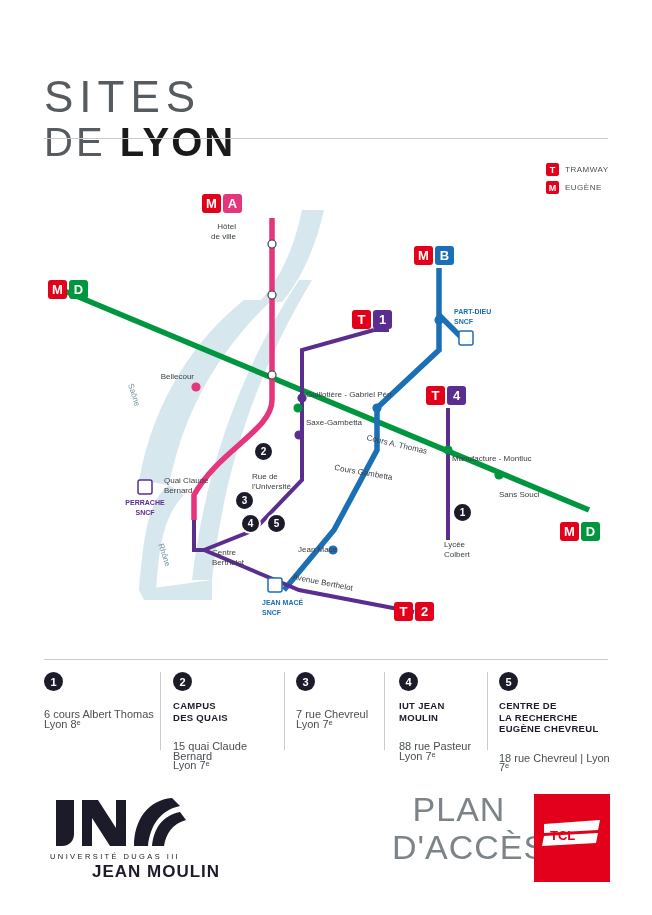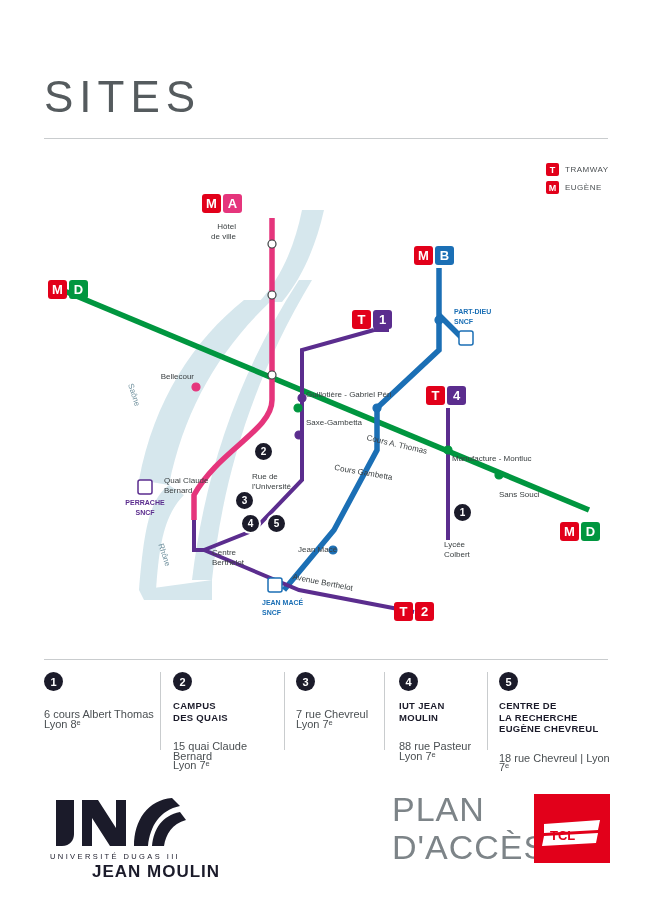--- a/index.html
+++ b/index.html
@@ -75,33 +75,34 @@
   .site .saddr{font-size:11px;color:#4a4f52;line-height:9.5px;margin-top:19px;}
   .vsep{position:absolute;top:0;width:1px;height:78px;background:#c9ccce;}
 
   
   .footer{position:absolute;left:0;top:780px;width:652px;height:135px;}
   .logo-uni{position:absolute;left:48px;top:10px;width:190px;}
   .uni-mark{position:absolute;left:0;top:0;}
   .uni-sub{position:absolute;left:2px;top:62px;font-size:7.5px;letter-spacing:2.4px;color:#1b1b2a;}
   .uni-name{position:absolute;left:44px;top:72px;font-size:17px;font-weight:700;letter-spacing:1px;color:#1b1b2a;}
 
-  .plan{position:absolute;left:392px;top:10px;text-align:left;width:134px;}
+  .plan{position:absolute;left:392px;top:10px;text-align:center;width:134px;}
   .plan div{font-size:34px;color:#7d8488;font-weight:300;letter-spacing:1px;line-height:38px;}
 
-  .tcl{position:absolute;left:534px;top:14px;width:76px;height:69px;background:#e2001a;text-align:center;}
+  .tcl{position:absolute;left:534px;top:14px;width:76px;height:88px;background:#e2001a;text-align:center;}
   .tcl-inner{position:absolute;left:8px;top:26px;width:60px;height:26px;}
 </style>
 </head>
 <body>
 
 <div class="page">
 
   <div class="title-block">
     <div class="title-line1">SITES</div>
+    <div class="title-line2"><span>DE </span><b>LYON</b></div>
   </div>
   <div class="hr-top"></div>
 
   <div class="legend">
     <div class="legend-row">
       <div class="legend-sq" style="background:#e2001a">T</div>
       <div class="legend-label">TRAMWAY</div>
     </div>
     <div class="legend-row">
       <div class="legend-sq" style="background:#e2001a">M</div>

